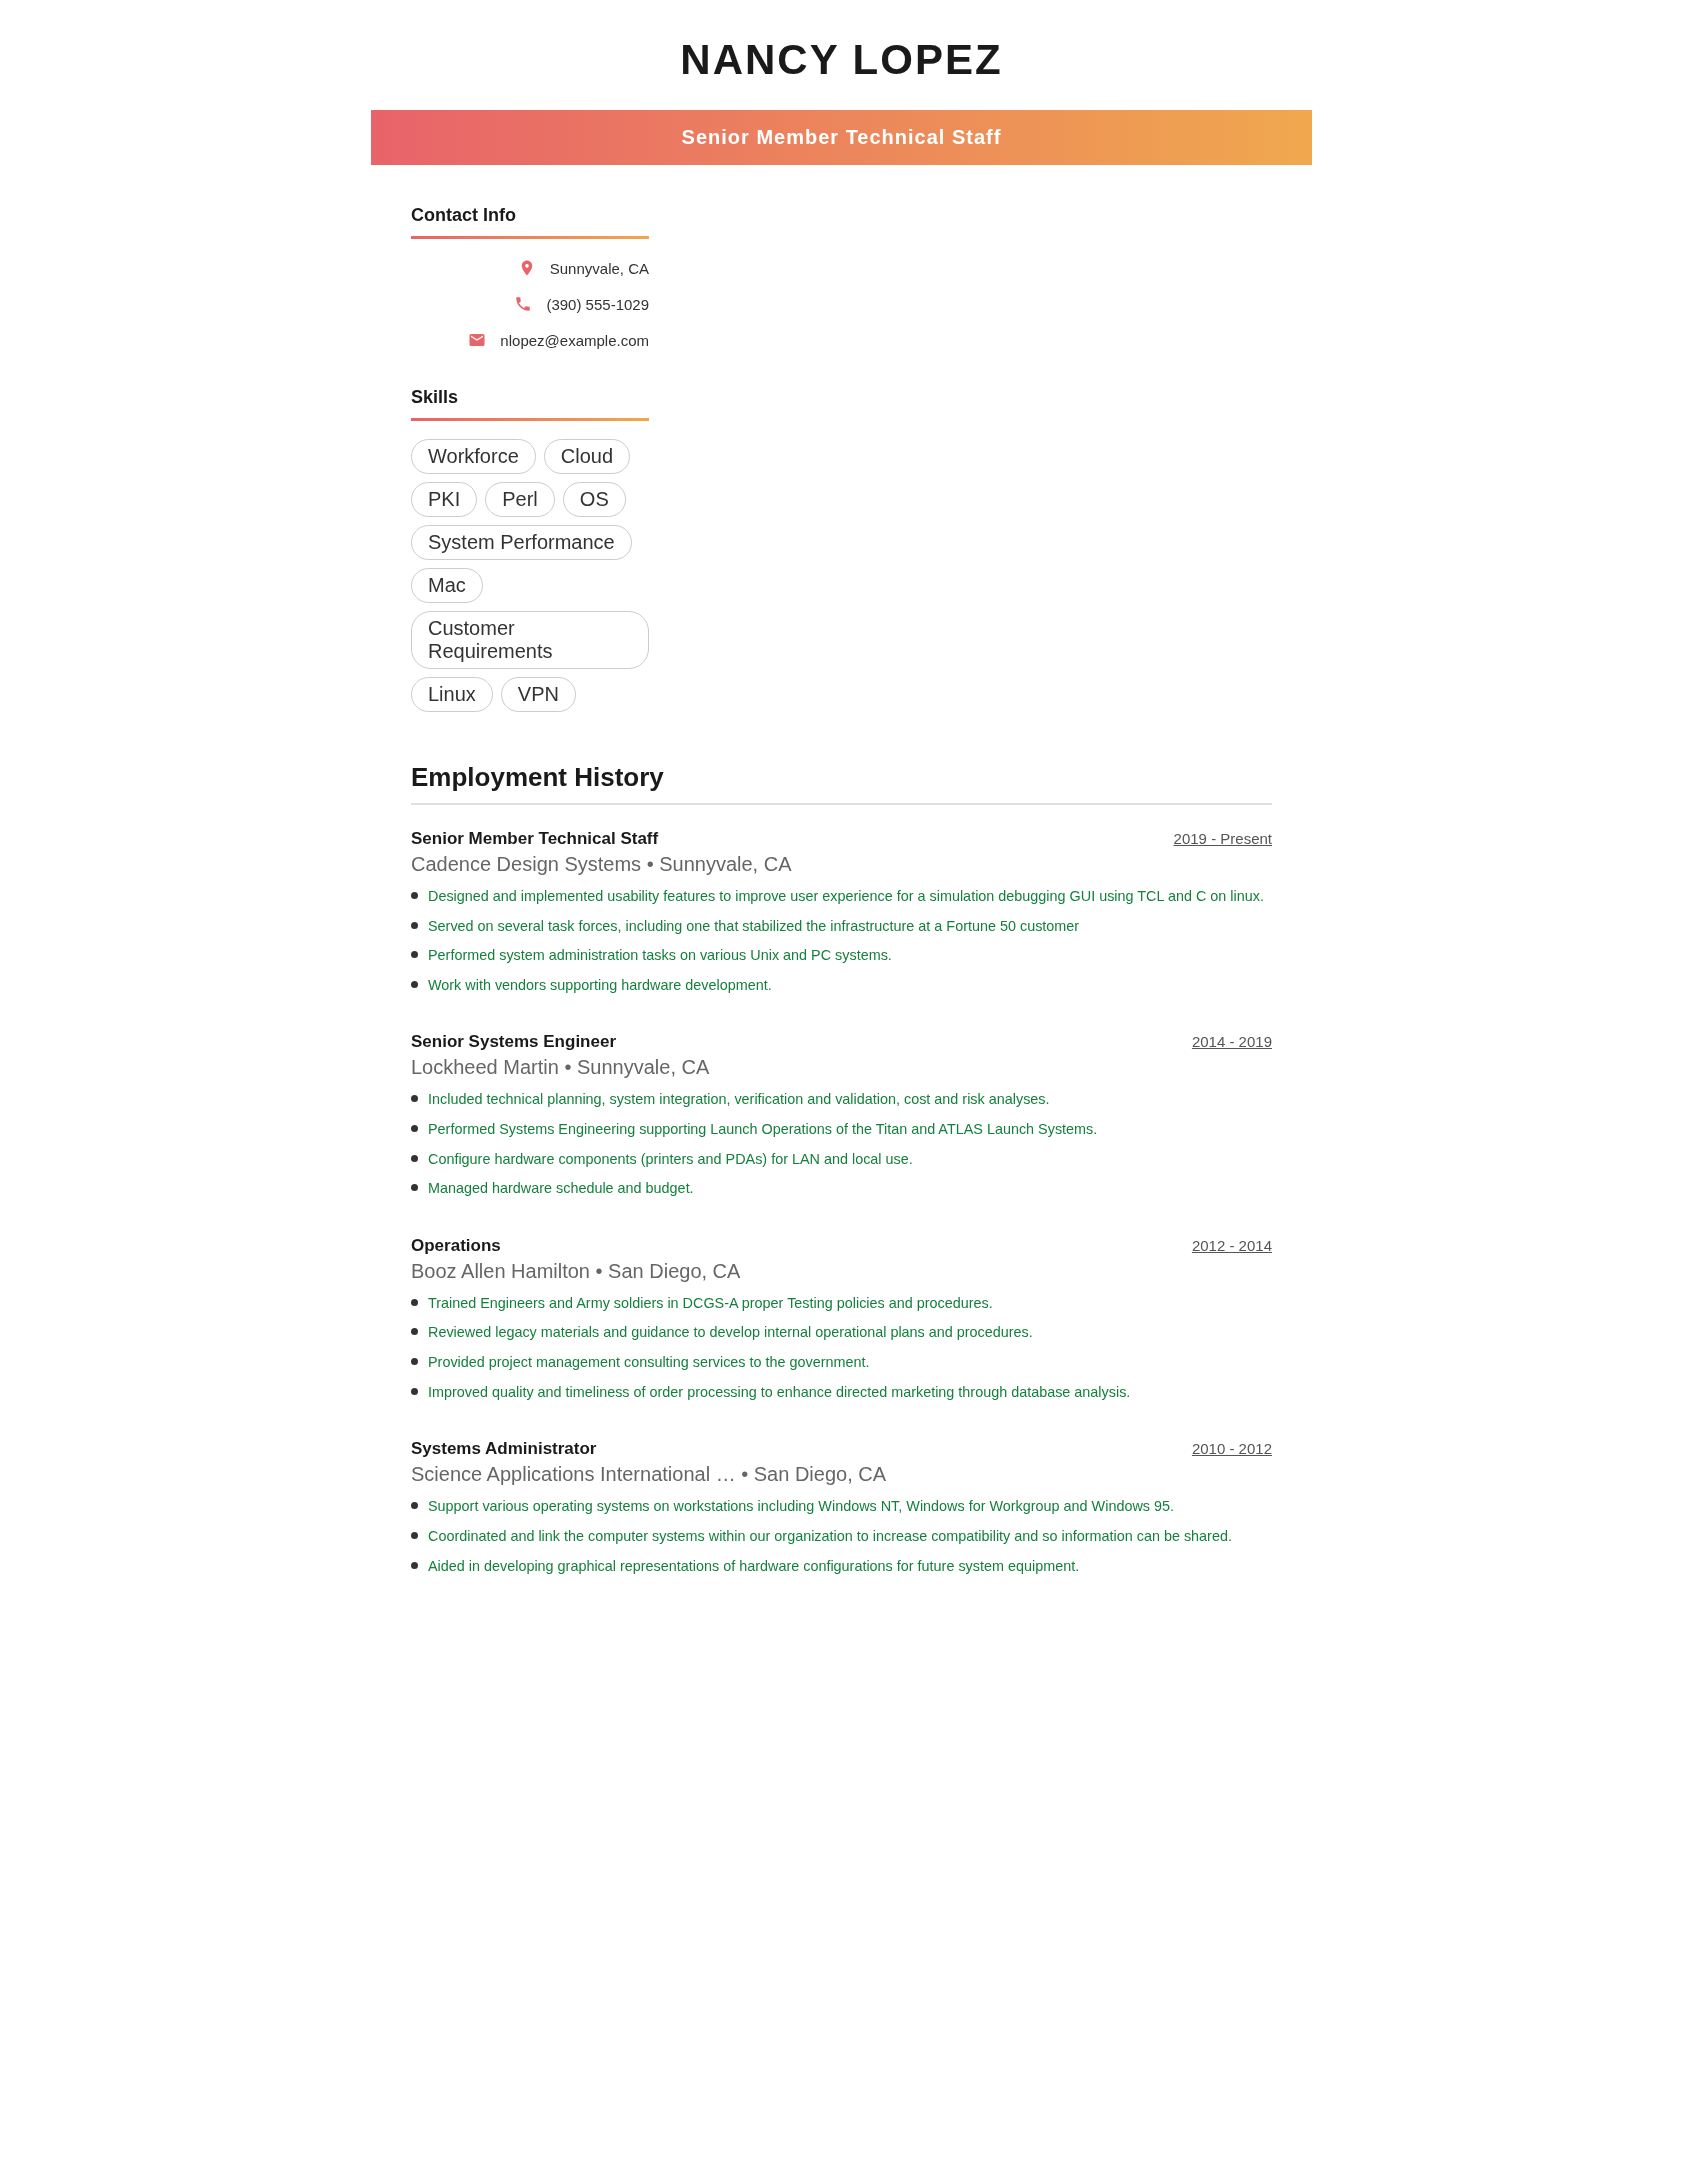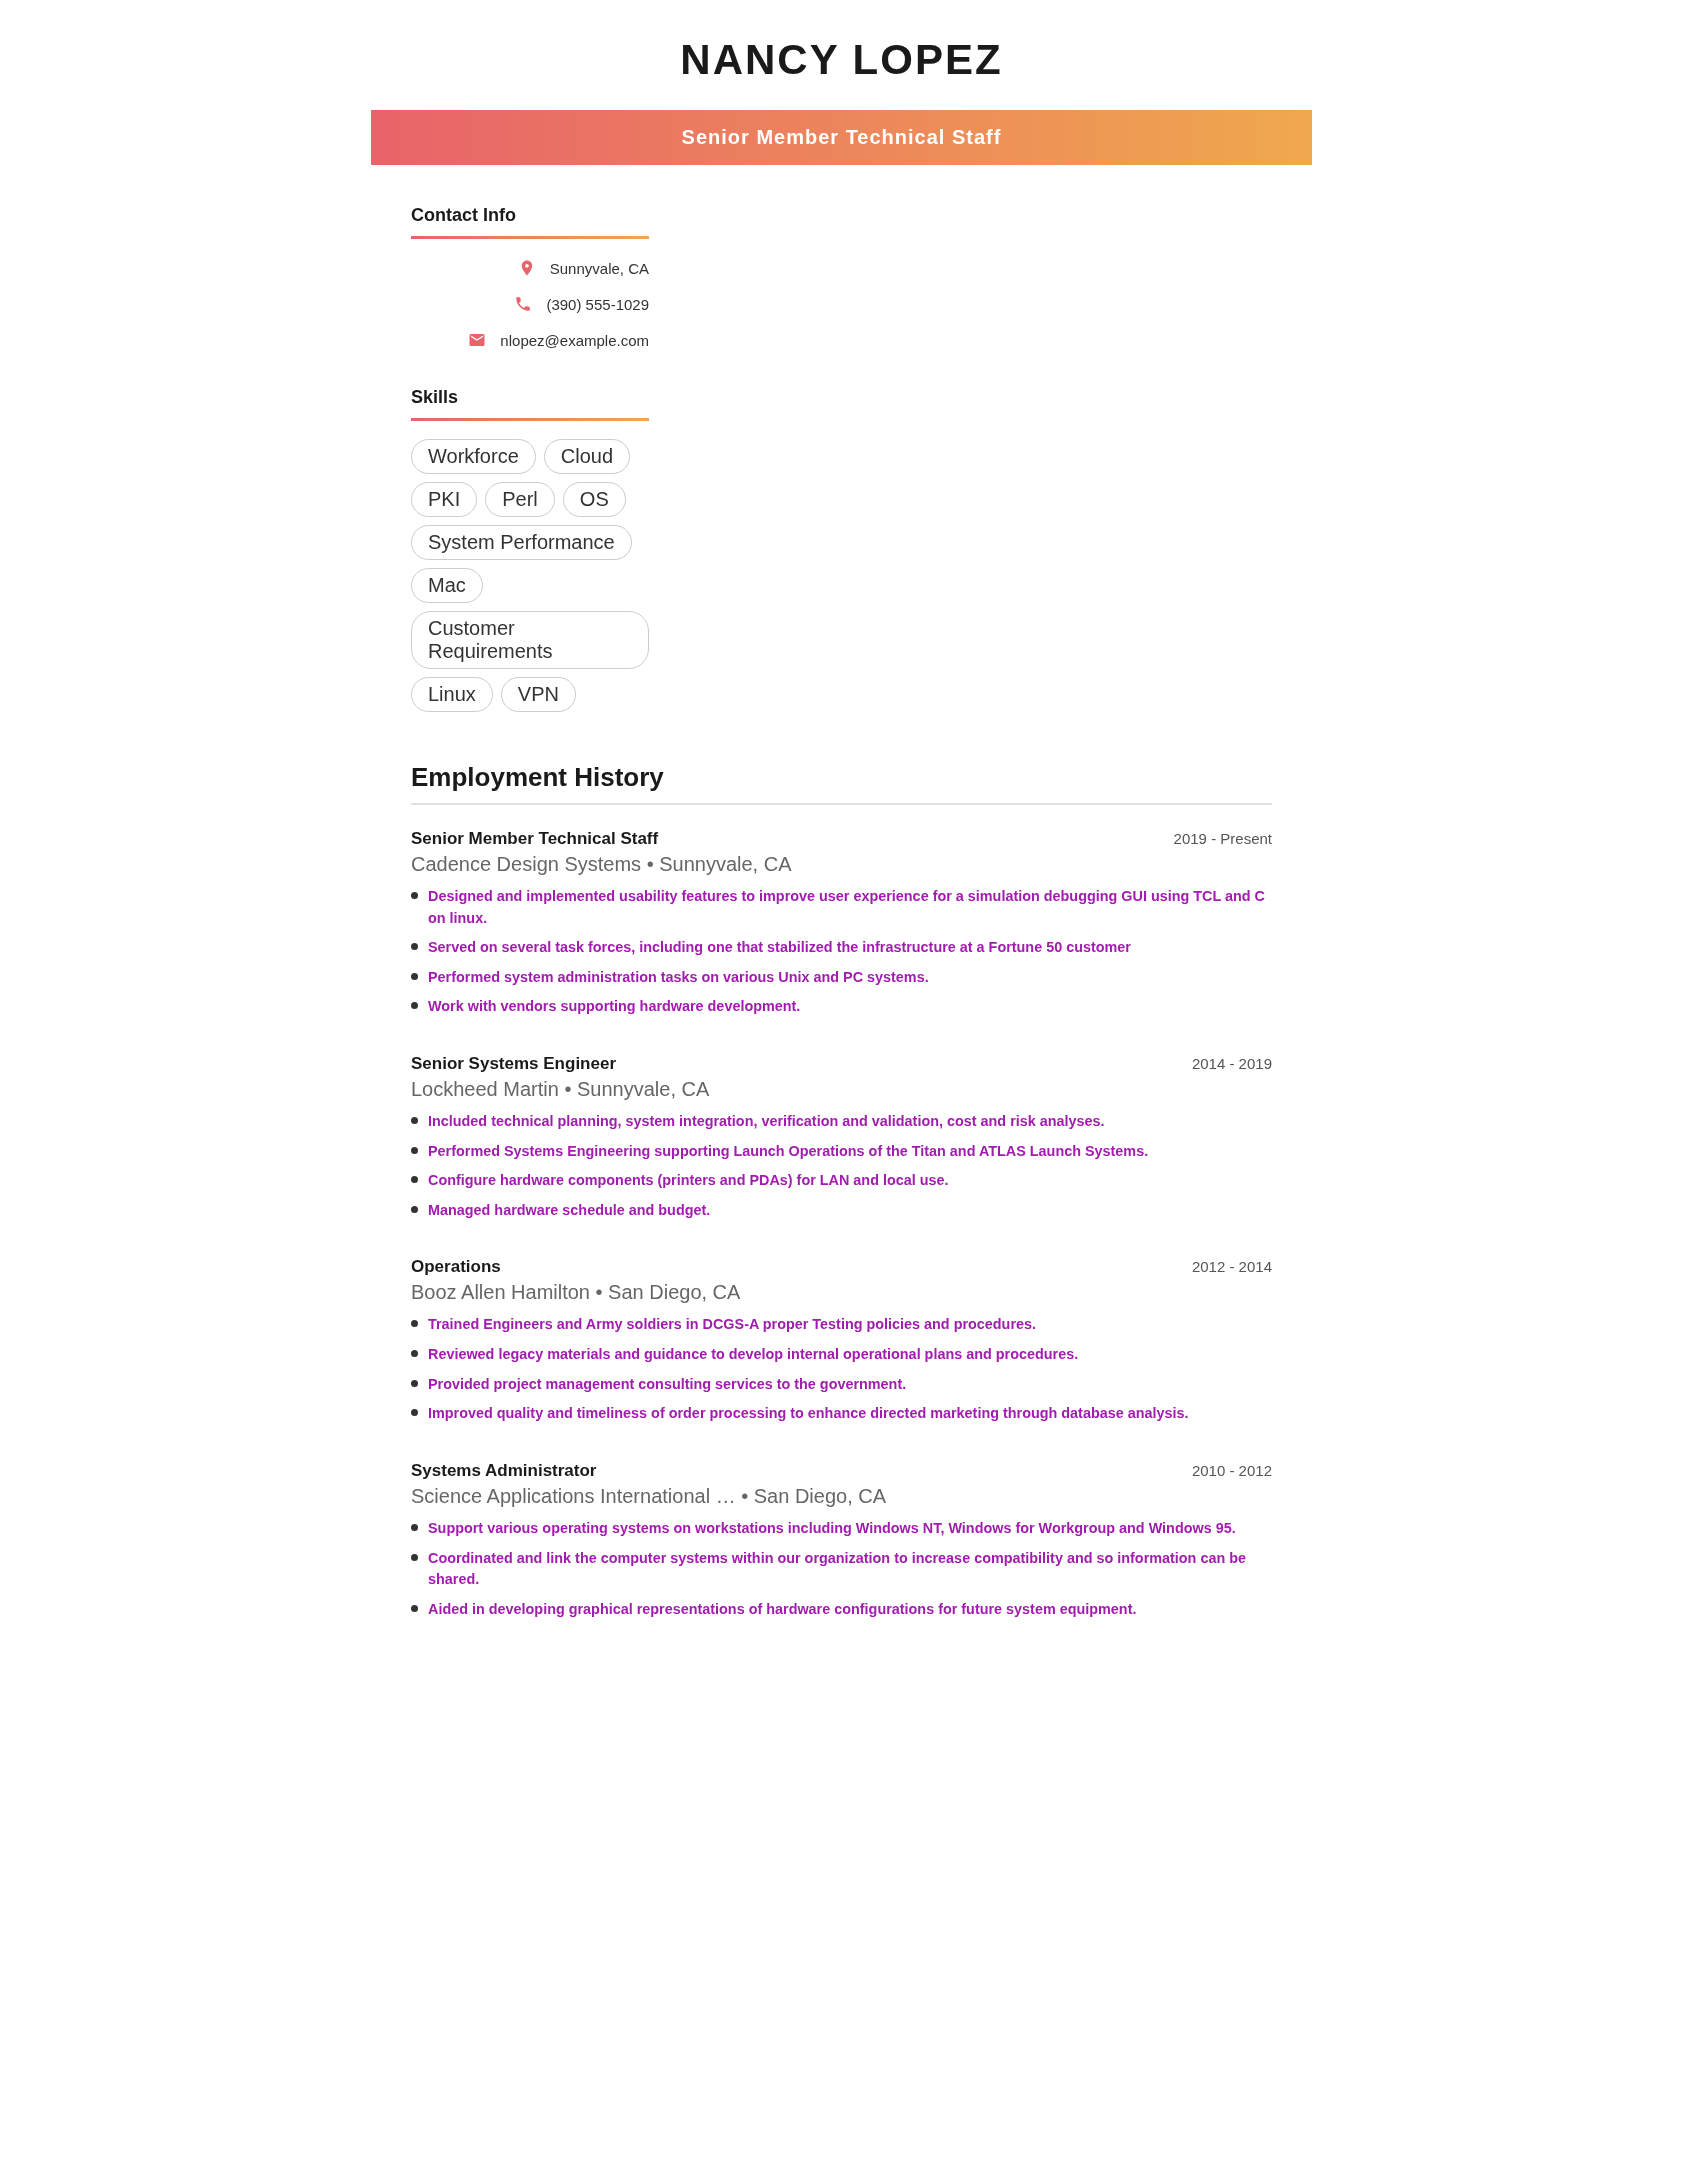--- a/index.html
+++ b/index.html
@@ -129,39 +129,39 @@
     }
     .job-title {
       font-size: 17px;
       font-weight: 800;
       color: #1a1a1a;
     }
     .job-dates {
       font-size: 15px;
       color: #555;
       white-space: nowrap;
+      text-decoration: underline;
     }
     .job-company {
       font-size: 20px;
       color: #666;
       margin-bottom: 10px;
     }
     .job-bullet-list {
       list-style: none;
       padding: 0;
     }
     .job-bullet-list li {
       display: flex;
       align-items: flex-start;
       gap: 10px;
       margin-bottom: 8px;
       font-size: 14.4px;
-      color: #a21caf;
+      color: #15803d;
       line-height: 1.5;
-      font-weight: bold;
     }
     .bullet-dot {
       margin-top: 6px;
       width: 7px;
       height: 7px;
       background: #333;
       border-radius: 50%;
       flex-shrink: 0;
     }
   </style>

